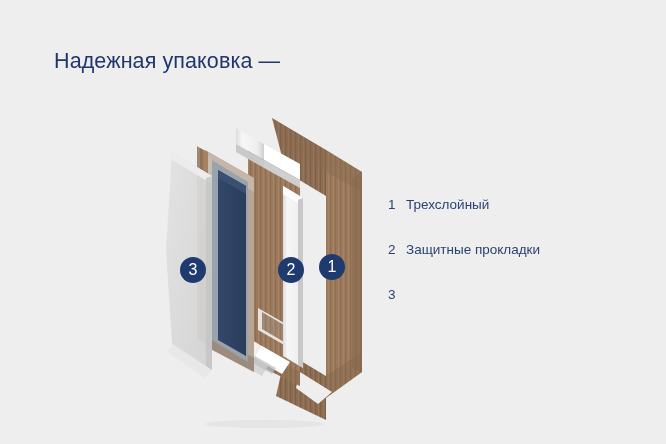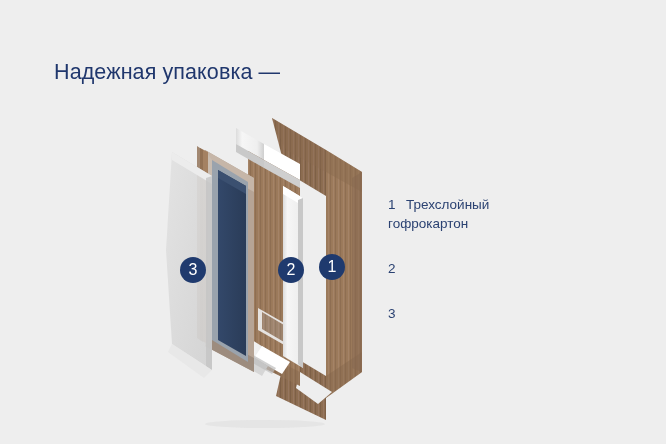--- a/index.html
+++ b/index.html
@@ -17,21 +17,21 @@
     position: relative;
     width: 666px;
     height: 444px;
     background: #eeeeee;
   }
 
   
   #title-block {
     position: absolute;
     left: 54px;
-    top: 58px;
+    top: 47px;
     width: 360px;
   }
   .title-line {
     color: #20376d;
     font-size: 21.5px;
     line-height: 29px;
     letter-spacing: 0.1px;
     white-space: pre;
   }
 
@@ -80,20 +80,21 @@
     color: #2b4272;
     font-size: 13.5px;
     line-height: 19px;
     text-align: left;
   }
   .legend-text {
     margin-left: 18px;
     color: #2b4272;
     font-size: 13.5px;
     line-height: 19px;
+    text-align: right;
   }
   .legend-text .l2 {
     display: block;
   }
 </style>
 </head>
 <body>
 
 <div id="stage">
 
@@ -206,27 +207,27 @@
   <div class="badge" id="badge-3">3</div>
   <div class="badge" id="badge-2">2</div>
   <div class="badge" id="badge-1">1</div>
 
   <div id="legend">
 
     <div class="legend-item">
       <span class="legend-num">1</span>
       <span class="legend-text">
         <span>Трехслойный</span>
-        <span class="l2">гофрокартон</span>
       </span>
     </div>
 
     <div class="legend-item">
       <span class="legend-num">2</span>
       <span class="legend-text">
+        <span>Защитные прокладки</span>
       </span>
     </div>
 
     <div class="legend-item">
       <span class="legend-num">3</span>
     </div>
 
   </div>
 
 </div>

